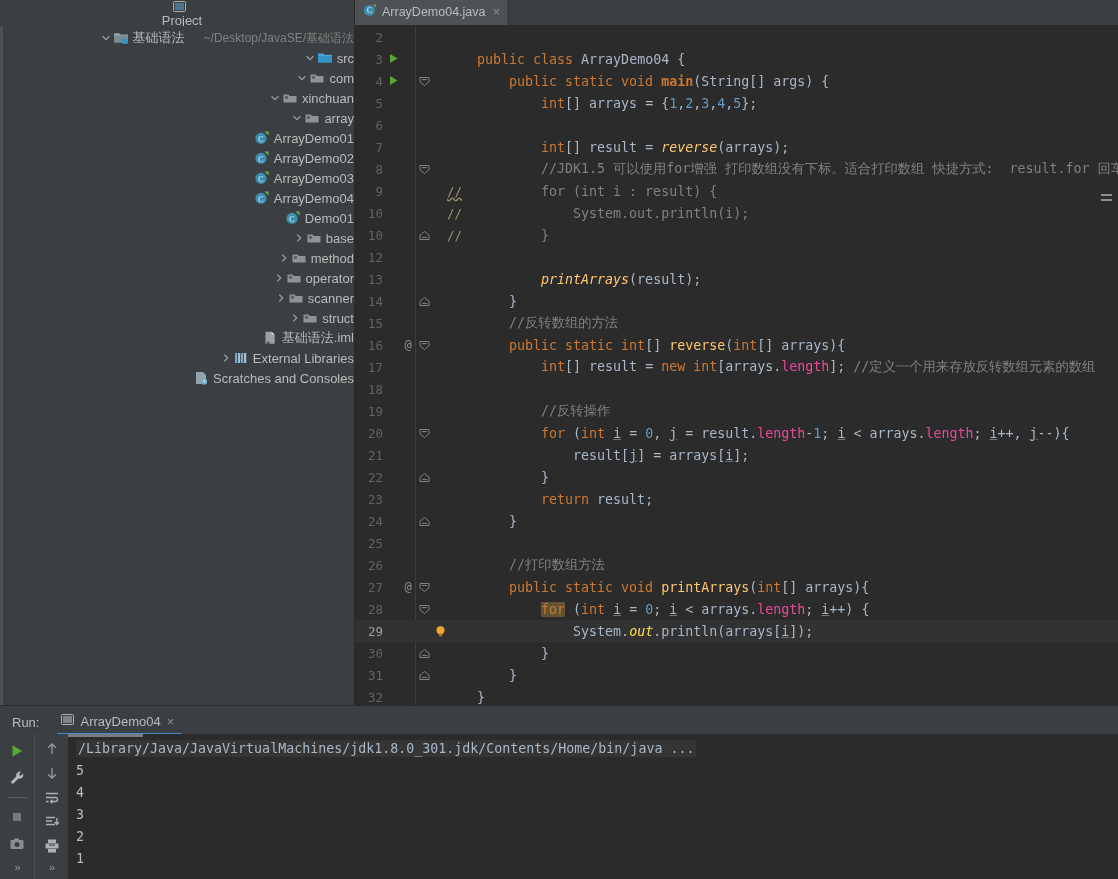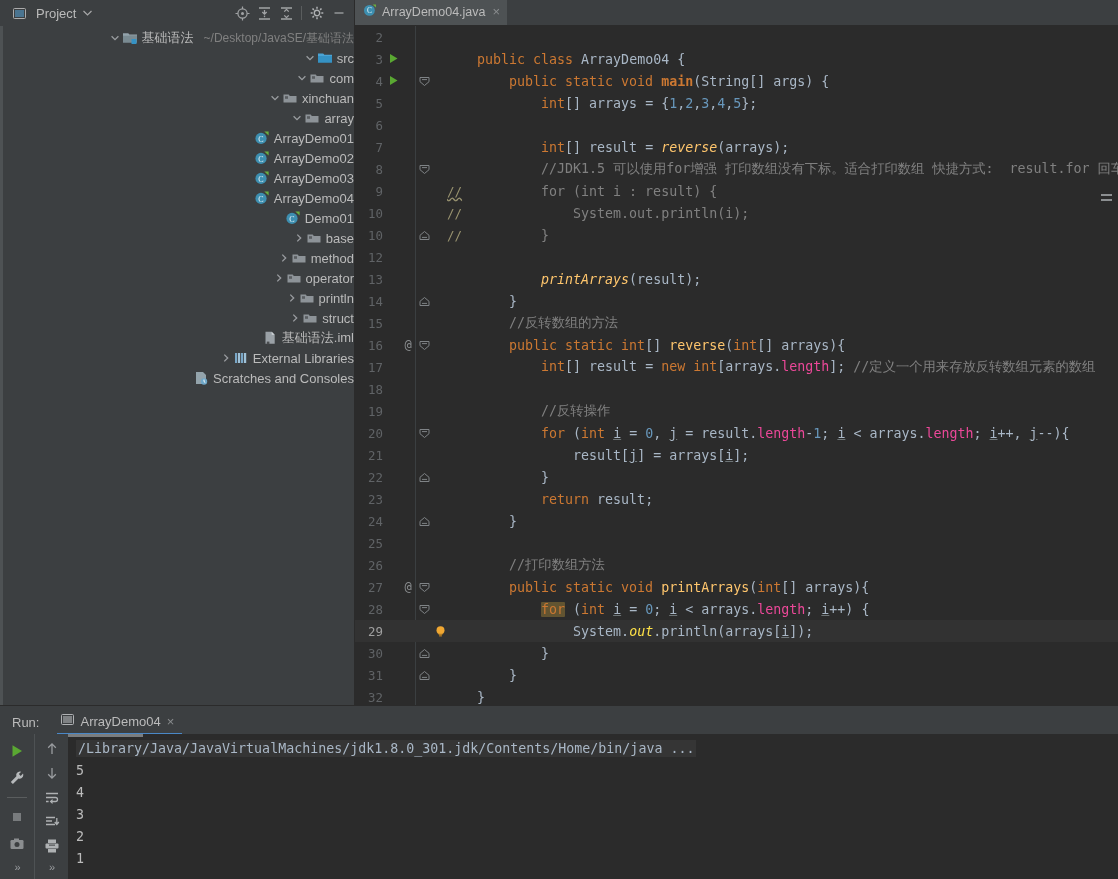--- a/index.html
+++ b/index.html
@@ -14,21 +14,21 @@
 
   
   #project-panel {
     position: absolute; left: 0; top: 0;
     width: 355px; height: 705px;
     background: #3c3f41;
     border-right: 1px solid #2b2b2b;
   }
   #project-header {
     height: 26px; display: flex; align-items: center;
-    padding: 0 4px 0 8px; background: #3c3f41;
+    padding: 0 4px 0 8px; background: #3c3f41; flex-direction: column;
   }
   #project-header .ph-title {
     font-size: 13px; color: #bbbbbb; margin-left: 6px;
   }
   .ph-spacer { flex: 1; }
   .ph-icon {
     width: 22px; height: 22px; display: inline-flex;
     align-items: center; justify-content: center;
     opacity: .85;
   }
@@ -50,21 +50,21 @@
     width: 14px; height: 14px; flex: 0 0 14px;
     display: inline-flex; align-items: center; justify-content: center;
     color: #9a9da0;
   }
   .twisty svg { display:block; }
   .t-ico {
     width: 16px; height: 16px; flex: 0 0 16px; margin-right: 4px;
     display:inline-flex; align-items:center; justify-content:center;
   }
   .t-label { font-size: 13px; }
-  .t-sub { font-size: 12px; color: #808080; margin-left: 10px; }
+  .t-sub { font-size: 12px; color: #808080; margin-left: 19px; }
 
   
   #editor-area {
     position: absolute; left: 355px; top: 0; right: 0; height: 705px;
     background: #2b2b2b;
   }
   #tabbar {
     height: 26px; background: #3c3f41;
     display: flex; align-items: stretch;
     border-bottom: 1px solid #2b2b2b;
@@ -383,21 +383,21 @@
             <svg width="10" height="10" viewBox="0 0 10 10">
               <path d="M3.3 1.6 L6.7 5 L3.3 8.4" fill="none" stroke="#9a9da0" stroke-width="1.3"></path>
             </svg>
           </span>
           <span class="t-ico">
             <svg width="16" height="16" viewBox="0 0 16 16">
               <path d="M1.5 4.6h5.2l1.1 1.3H14.5v6.6H1.5z" fill="#8d9398"></path>
               <rect x="3" y="6.2" width="3" height="2.6" fill="#595d60"></rect>
             </svg>
           </span>
-          <span class="t-label">println</span>
+          <span class="t-label">scanner</span>
         </div>
         <div class="tree-row" style="padding-left: 72px; margin-left: 44px;">
           <span class="twisty">
             <svg width="10" height="10" viewBox="0 0 10 10">
               <path d="M3.3 1.6 L6.7 5 L3.3 8.4" fill="none" stroke="#9a9da0" stroke-width="1.3"></path>
             </svg>
           </span>
           <span class="t-ico">
             <svg width="16" height="16" viewBox="0 0 16 16">
               <path d="M1.5 4.6h5.2l1.1 1.3H14.5v6.6H1.5z" fill="#8d9398"></path>

